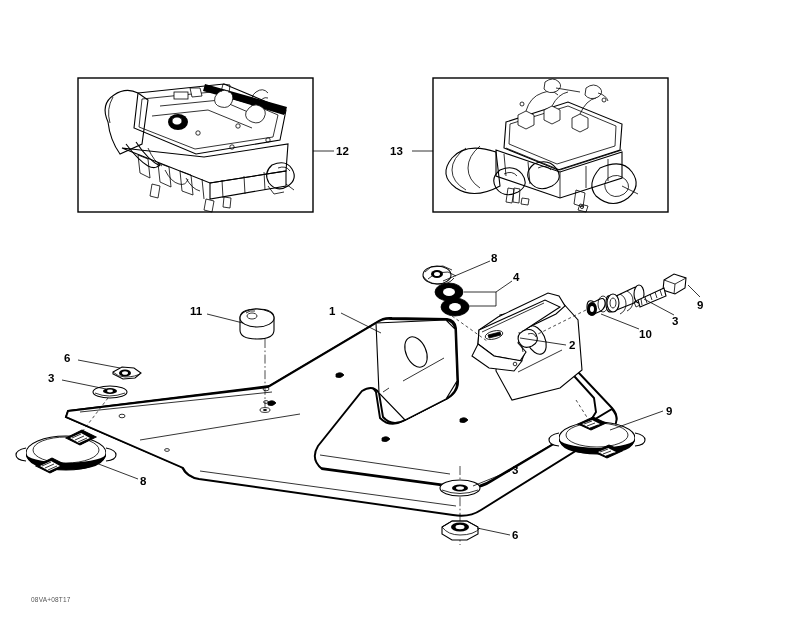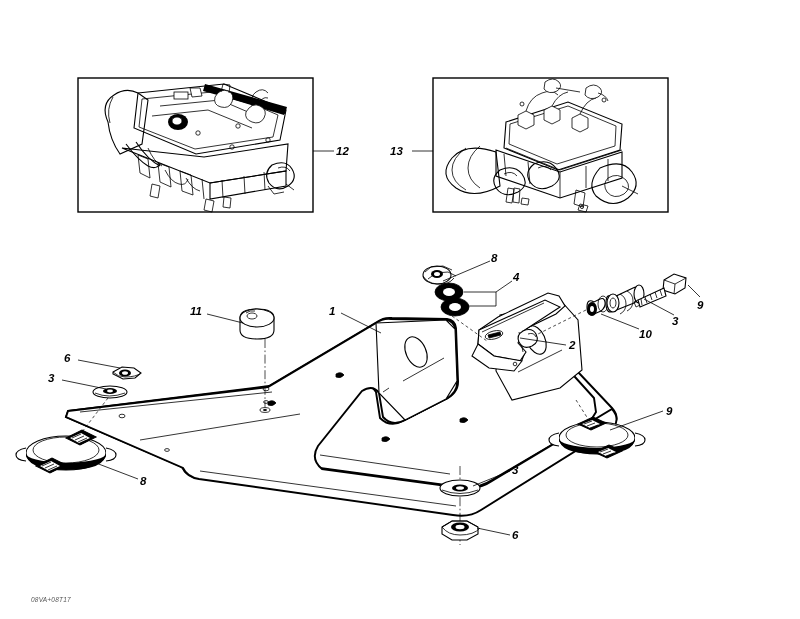--- a/index.html
+++ b/index.html
@@ -1,17 +1,17 @@
 <!DOCTYPE html>
 <html><head>
 <meta charset="utf-8">
 <style>
   html,body{margin:0;padding:0;background:#ffffff;}
   body{width:800px;height:619px;font-family:"Liberation Sans",sans-serif;overflow:hidden;}
-  #sheet{position:relative;width:800px;height:619px;background:#fff;font-style:italic;}
+  #sheet{position:relative;width:800px;height:619px;background:#fff;}
   svg{display:block;}
   .lbl{font-family:"Liberation Sans",sans-serif;font-size:11.5px;font-weight:700;fill:#000;}
   .code{font-family:"Liberation Sans",sans-serif;font-size:6.5px;fill:#555;letter-spacing:.2px;}
   .ln{stroke:#000;fill:none;}
   .thin{stroke-width:.8;}
   .med{stroke-width:1.1;}
   .thick{stroke-width:1.9;}
   .lead{stroke:#000;stroke-width:.8;fill:none;}
   .axis{stroke:#000;stroke-width:.7;fill:none;stroke-dasharray:9 2.5 1.6 2.5;}
   .dash{stroke:#000;stroke-width:.7;fill:none;stroke-dasharray:3 2.6;}

